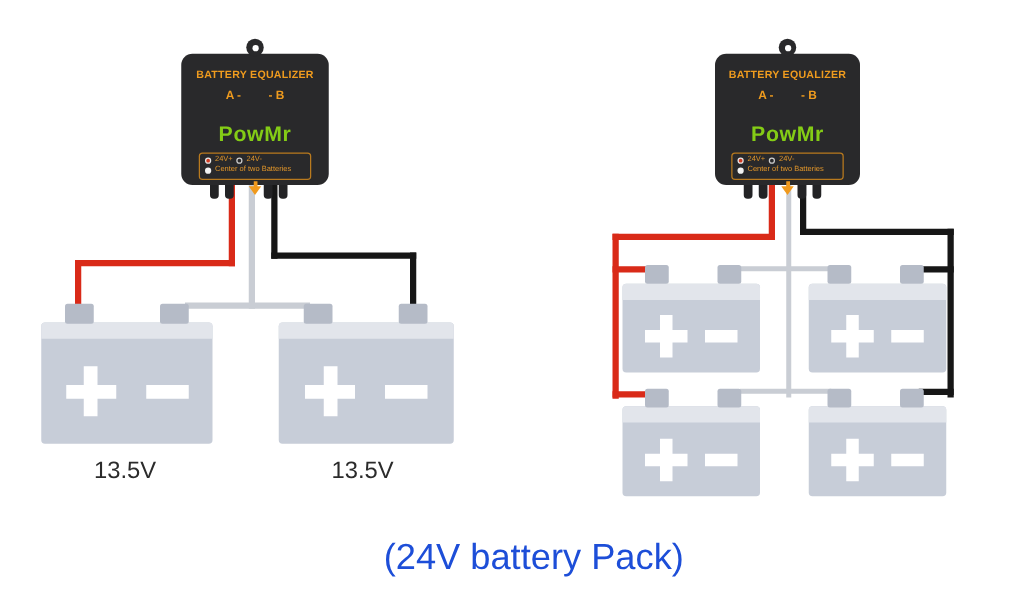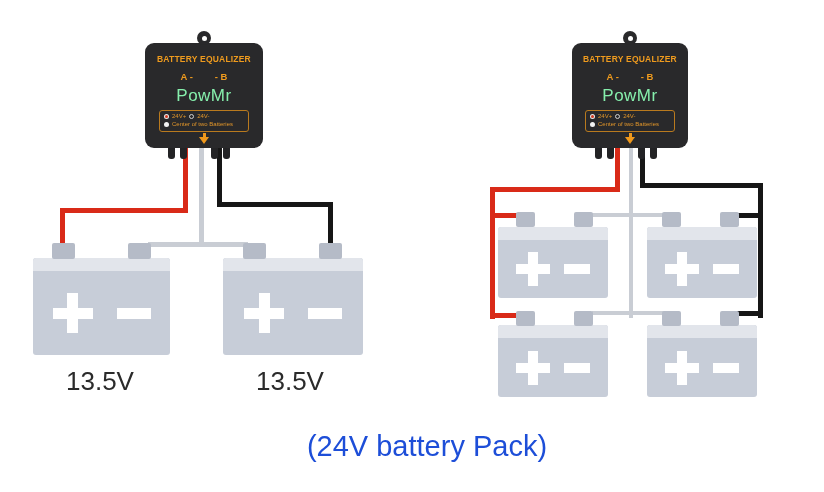--- a/index.html
+++ b/index.html
@@ -10,22 +10,22 @@
   .eq{position:absolute;width:118px;height:105px;background:#29292b;border-radius:9px;
       box-sizing:border-box;z-index:3;}
   .eq-tab{position:absolute;left:50%;top:-12px;transform:translateX(-50%);
           width:14px;height:14px;border-radius:50%;background:#29292b;z-index:-1;}
   .eq-tab::after{content:"";position:absolute;left:4.5px;top:4.5px;width:5px;height:5px;
           border-radius:50%;background:#ffffff;}
   .eq-title{color:#ef9b1e;font-size:8.5px;font-weight:bold;letter-spacing:.2px;
             text-align:center;padding-top:11px;}
   .eq-ab{display:flex;justify-content:center;gap:22px;color:#ef9b1e;font-size:9.5px;
          font-weight:bold;margin-top:7px;}
-  .eq-brand{text-align:center;color:#86efac;font-size:17px;font-weight:400;
-            letter-spacing:.5px;margin-top:4px;}
+  .eq-brand{text-align:center;color:#84cc16;font-size:17px;font-weight:700;
+            letter-spacing:.5px;margin-top:16px;}
   .eq-plate{width:90px;height:22px;margin:4px auto 0;border:1px solid #b97a1e;
             border-radius:3px;box-sizing:border-box;padding:2px 4px 1px 4px;
             color:#e0952a;font-size:6px;line-height:1;}
   .plate-row{display:flex;align-items:center;gap:3px;margin-bottom:2px;white-space:nowrap;}
   .dot-radio-red{width:5px;height:5px;border-radius:50%;background:#e8e8e8;position:relative;flex:0 0 auto;}
   .dot-radio-red::after{content:"";position:absolute;inset:1px;border-radius:50%;background:#cf3a22;}
   .dot-radio-open{width:5px;height:5px;border-radius:50%;border:1px solid #cfcfcf;
                   box-sizing:border-box;flex:0 0 auto;}
   .dot-solid-white{width:5px;height:5px;border-radius:50%;background:#f2f2f2;flex:0 0 auto;}
   .eq-arrow{position:relative;width:12px;height:12px;margin:1px auto 0;}
@@ -53,21 +53,21 @@
   .plus-lg::before{content:"";position:absolute;left:0;top:14.5px;width:40px;height:11px;background:#fff;}
   .plus-lg::after{content:"";position:absolute;left:14.5px;top:0;width:11px;height:40px;background:#fff;}
   .minus-lg{width:34px;height:11px;background:#fff;flex:0 0 auto;}
   .plus-sm{position:relative;width:34px;height:34px;flex:0 0 auto;}
   .plus-sm::before{content:"";position:absolute;left:0;top:12px;width:34px;height:10px;background:#fff;}
   .plus-sm::after{content:"";position:absolute;left:12px;top:0;width:10px;height:34px;background:#fff;}
   .minus-sm{width:26px;height:10px;background:#fff;flex:0 0 auto;}
   .terminal{position:absolute;background:#b5bbc7;border-radius:2px;z-index:2;}
 
   
-  .voltage-label{position:absolute;width:120px;text-align:center;font-size:26px;
+  .voltage-label{position:absolute;width:120px;text-align:center;font-size:19px;
                  color:#2b2b2b;z-index:4;}
   .caption{position:absolute;left:277px;top:430px;width:300px;text-align:center;
            font-size:29px;color:#1d4ed8;z-index:4;}
 </style>
 </head>
 <body>
 
 <div id="stage">
 
   <div>

